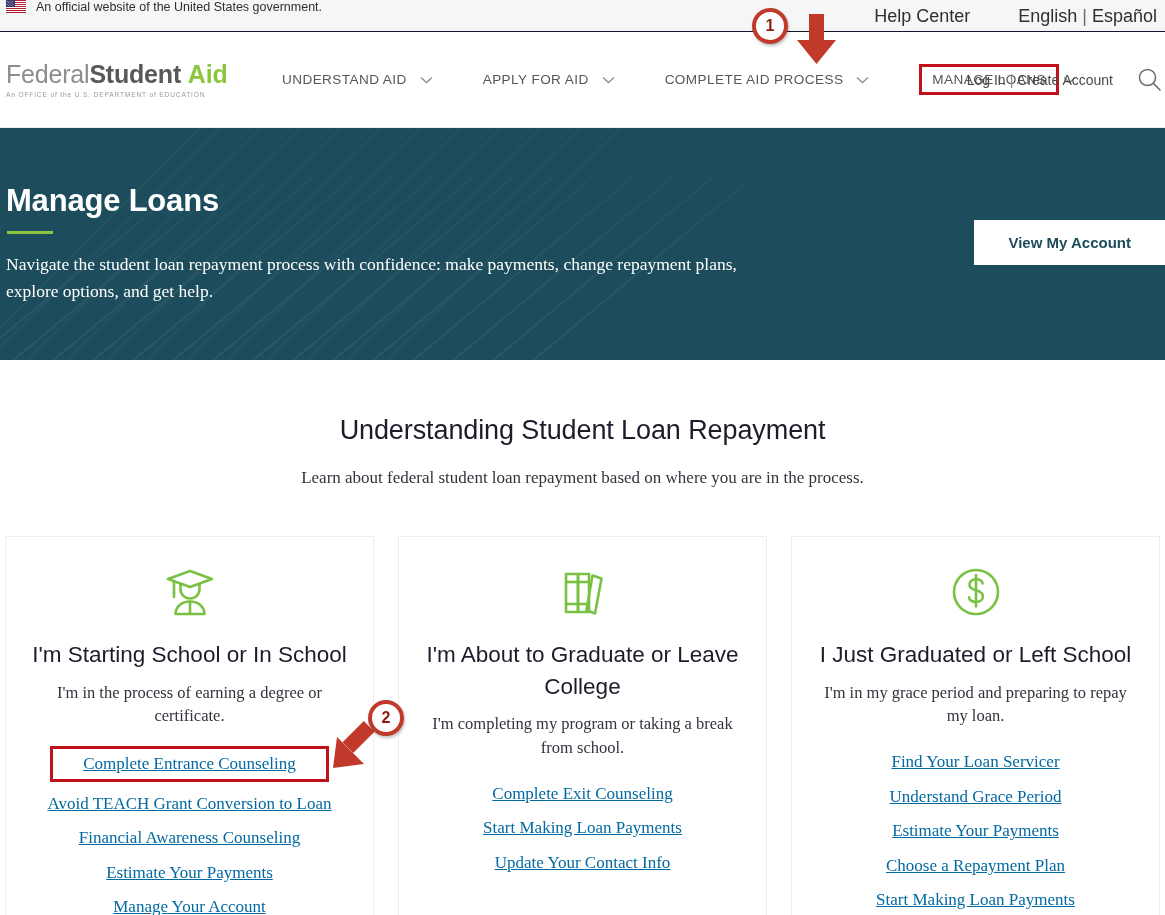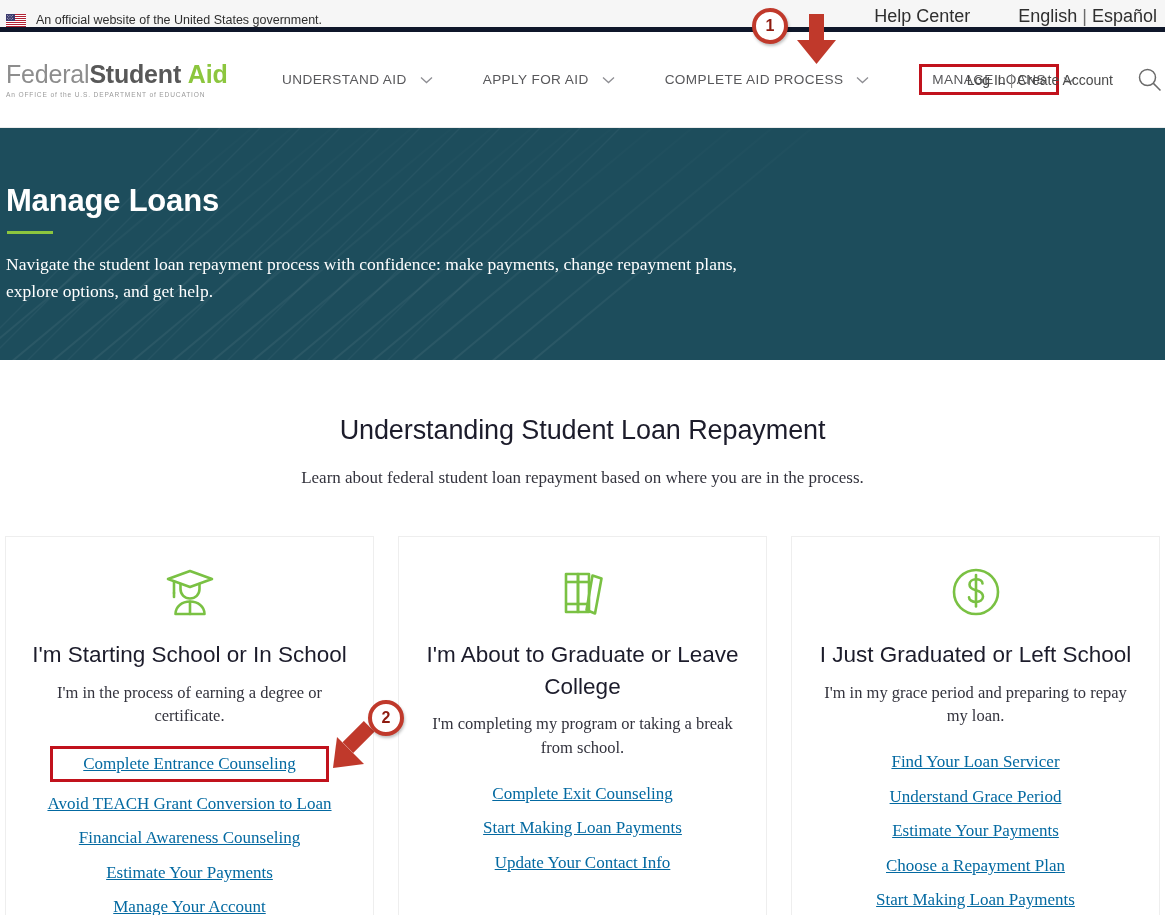--- a/index.html
+++ b/index.html
@@ -9,23 +9,23 @@
     height: 915px;
     overflow: hidden;
     background: #ffffff;
     font-family: "Liberation Sans", sans-serif;
   }
 
   
   .gov-banner {
     height: 32px;
     background: #f6f6f6;
-    border-bottom: 5px solid #0f172a;
-    display: flex;
-    align-items: flex-end;
+    border-bottom: 1px solid #0f172a;
+    display: flex;
+    align-items: flex-start;
     padding-left: 6px;
     position: relative;
   }
   .flag-icon { width: 20px; height: 13px; display: block; flex: 0 0 auto; }
   .gov-banner-text {
     font-size: 12.5px;
     color: #2f2f2f;
     margin-left: 10px;
     font-family: "Liberation Sans", sans-serif;
     white-space: nowrap;
@@ -382,20 +382,23 @@
           <path d="M320 300 L680 -60"></path>
       </g>
     </svg>
 
     <div class="hero-inner">
       <div class="hero-title">Manage Loans</div>
       <div class="hero-rule"></div>
       <div class="hero-desc">Navigate the student loan repayment process with confidence: make payments, change repayment plans, explore options, and get help.</div>
     </div>
 
+    <div class="hero-cta">
+      <button class="btn-white">View My Account</button>
+    </div>
   </div>
 
   <div class="content">
     <h2 class="section-title">Understanding Student Loan Repayment</h2>
     <p class="section-sub">Learn about federal student loan repayment based on where you are in the process.</p>
 
     <div class="cards">
 
       <div class="card">
         <div class="card-icon">

